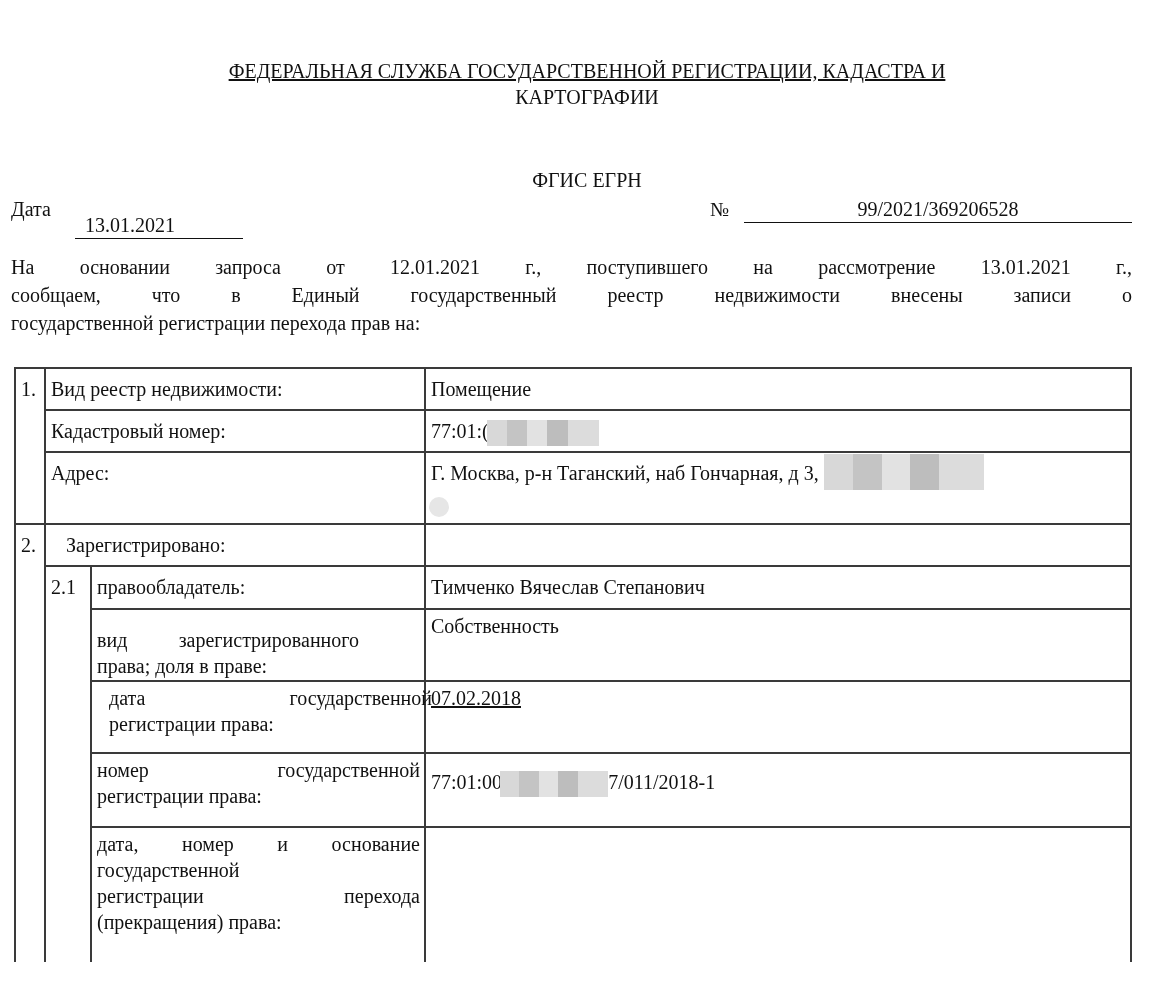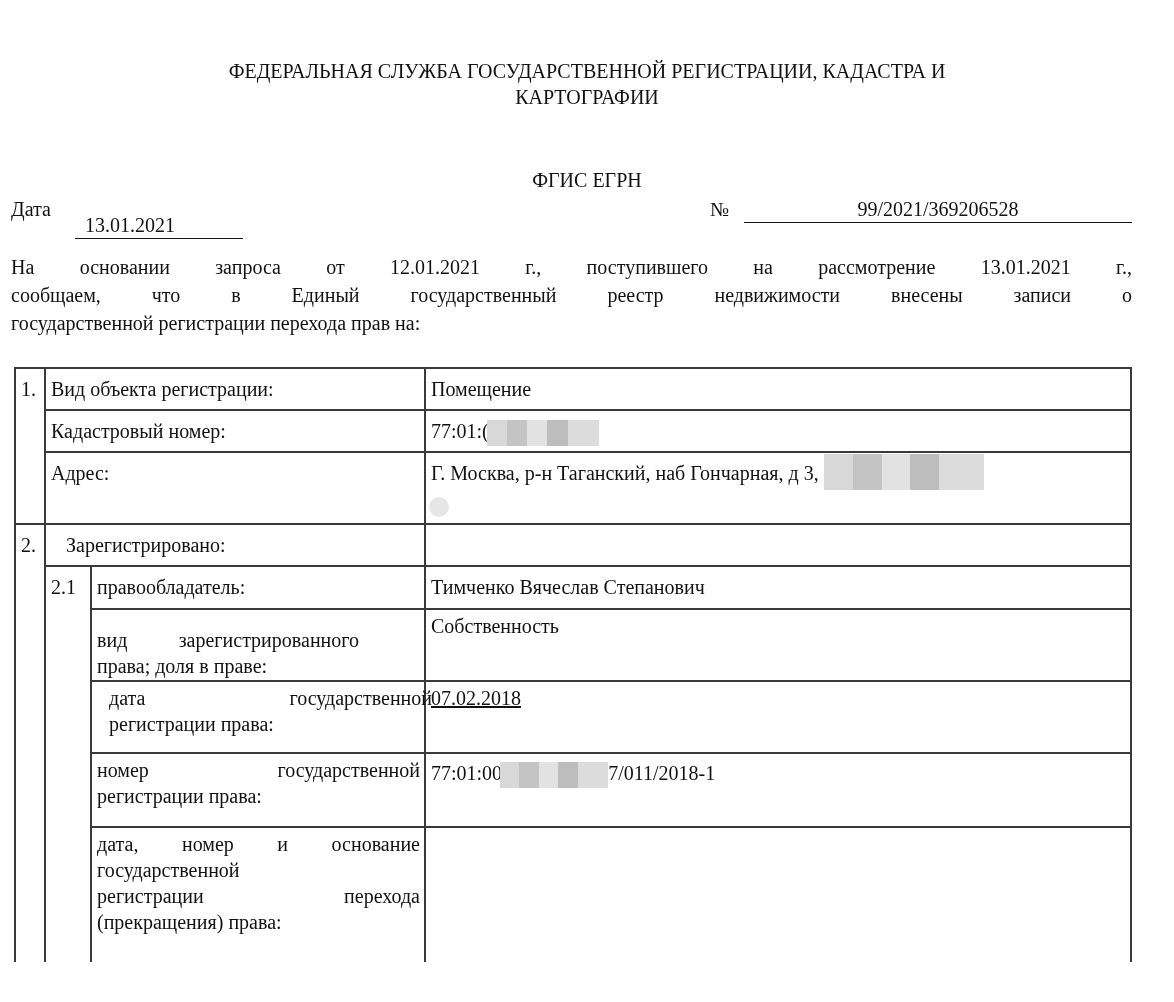--- a/index.html
+++ b/index.html
@@ -5,21 +5,21 @@
     html, body { margin: 0; padding: 0; background: #ffffff; }
     body {
       width: 1174px; height: 1002px; overflow: hidden; position: relative;
       font-family: "Liberation Serif", "DejaVu Serif", serif;
       color: #111111; font-size: 20px;
     }
     .title {
       position: absolute; left: 0; width: 1174px; text-align: center;
       font-size: 20px; line-height: 26px; letter-spacing: 0px;
     }
-    .t1 { top: 58px; }
+    .t1 { top: 58px; text-decoration: underline; }
     .t2 { top: 84px; }
     .t3 { top: 139px; margin-top: 28px; }
 
     .date-label { position: absolute; left: 11px; top: 196px; line-height: 26px; }
     .date-value {
       position: absolute; left: 75px; top: 196px; width: 168px; line-height: 26px;
       border-bottom: 1px solid #111; text-align: left; padding-left: 10px; box-sizing: border-box; margin-top: 16px;
     }
     .num-label { position: absolute; left: 710px; top: 196px; line-height: 26px; }
     .num-value {
@@ -89,21 +89,21 @@
     <div class="hl" style="left:44px; top:451px; width:1088px;"></div>
     <div class="hl" style="left:14px; top:523px; width:1118px;"></div>
     <div class="hl" style="left:44px; top:565px; width:1088px;"></div>
     <div class="hl" style="left:90px; top:608px; width:1042px;"></div>
     <div class="hl" style="left:90px; top:680px; width:1042px;"></div>
     <div class="hl" style="left:90px; top:752px; width:1042px;"></div>
     <div class="hl" style="left:90px; top:826px; width:1042px;"></div>
 
     <div class="cell" style="left:16px; top:369px; width:28px;">1.</div>
 
-    <div class="cell" style="left:46px; top:369px; width:378px;">Вид объекта регистрации:</div>
+    <div class="cell" style="left:46px; top:369px; width:378px;">Вид реестр недвижимости:</div>
     <div class="cell" style="left:426px; top:369px; width:704px;">Помещение</div>
 
     <div class="cell" style="left:46px; top:411px; width:378px;">Кадастровый номер:</div>
     <div class="cell" style="left:426px; top:411px; width:704px;">
       <span>77:01:(</span><span class="blur" style="width:112px; margin-left:-2px;"></span>
     </div>
 
     <div class="cell" style="left:46px; top:453px; width:378px;">Адрес:</div>
     <div class="cell" style="left:426px; top:453px; width:704px; overflow:visible;">
       <span>Г. Москва, р-н Таганский, наб Гончарная, д 3, </span><span class="blur" style="width:160px; height:36px; margin-top:-6px;"></span>
@@ -128,21 +128,21 @@
     <div class="cell" style="left:92px; top:682px; width:332px; padding-top:3px;margin-left:12px;">
       <span class="jline">дата государственной</span>
       <span class="jline end">регистрации права:</span>
     </div>
     <div class="cell" style="left:426px; top:682px; width:620px; padding-top:3px;text-decoration:underline;">07.02.2018</div>
 
     <div class="cell" style="left:92px; top:754px; width:332px; padding-top:3px;">
       <span class="jline">номер государственной</span>
       <span class="jline end">регистрации права:</span>
     </div>
-    <div class="cell" style="left:426px; top:754px; width:704px; padding-top:6px;">
+    <div class="cell" style="left:426px; top:754px; width:704px; padding-top:15px;">
       <span>77:01:00</span><span class="blur" style="width:108px; margin-left:-2px;"></span><span>7/011/2018-1</span>
     </div>
 
     <div class="cell" style="left:92px; top:828px; width:332px; padding-top:3px;">
       <span class="jline">дата, номер и основание</span>
       <span class="jline end">государственной</span>
       <span class="jline">регистрации перехода</span>
       <span class="jline end">(прекращения) права:</span>
     </div>
     <div class="cell" style="left:426px; top:828px; width:704px;"></div>

